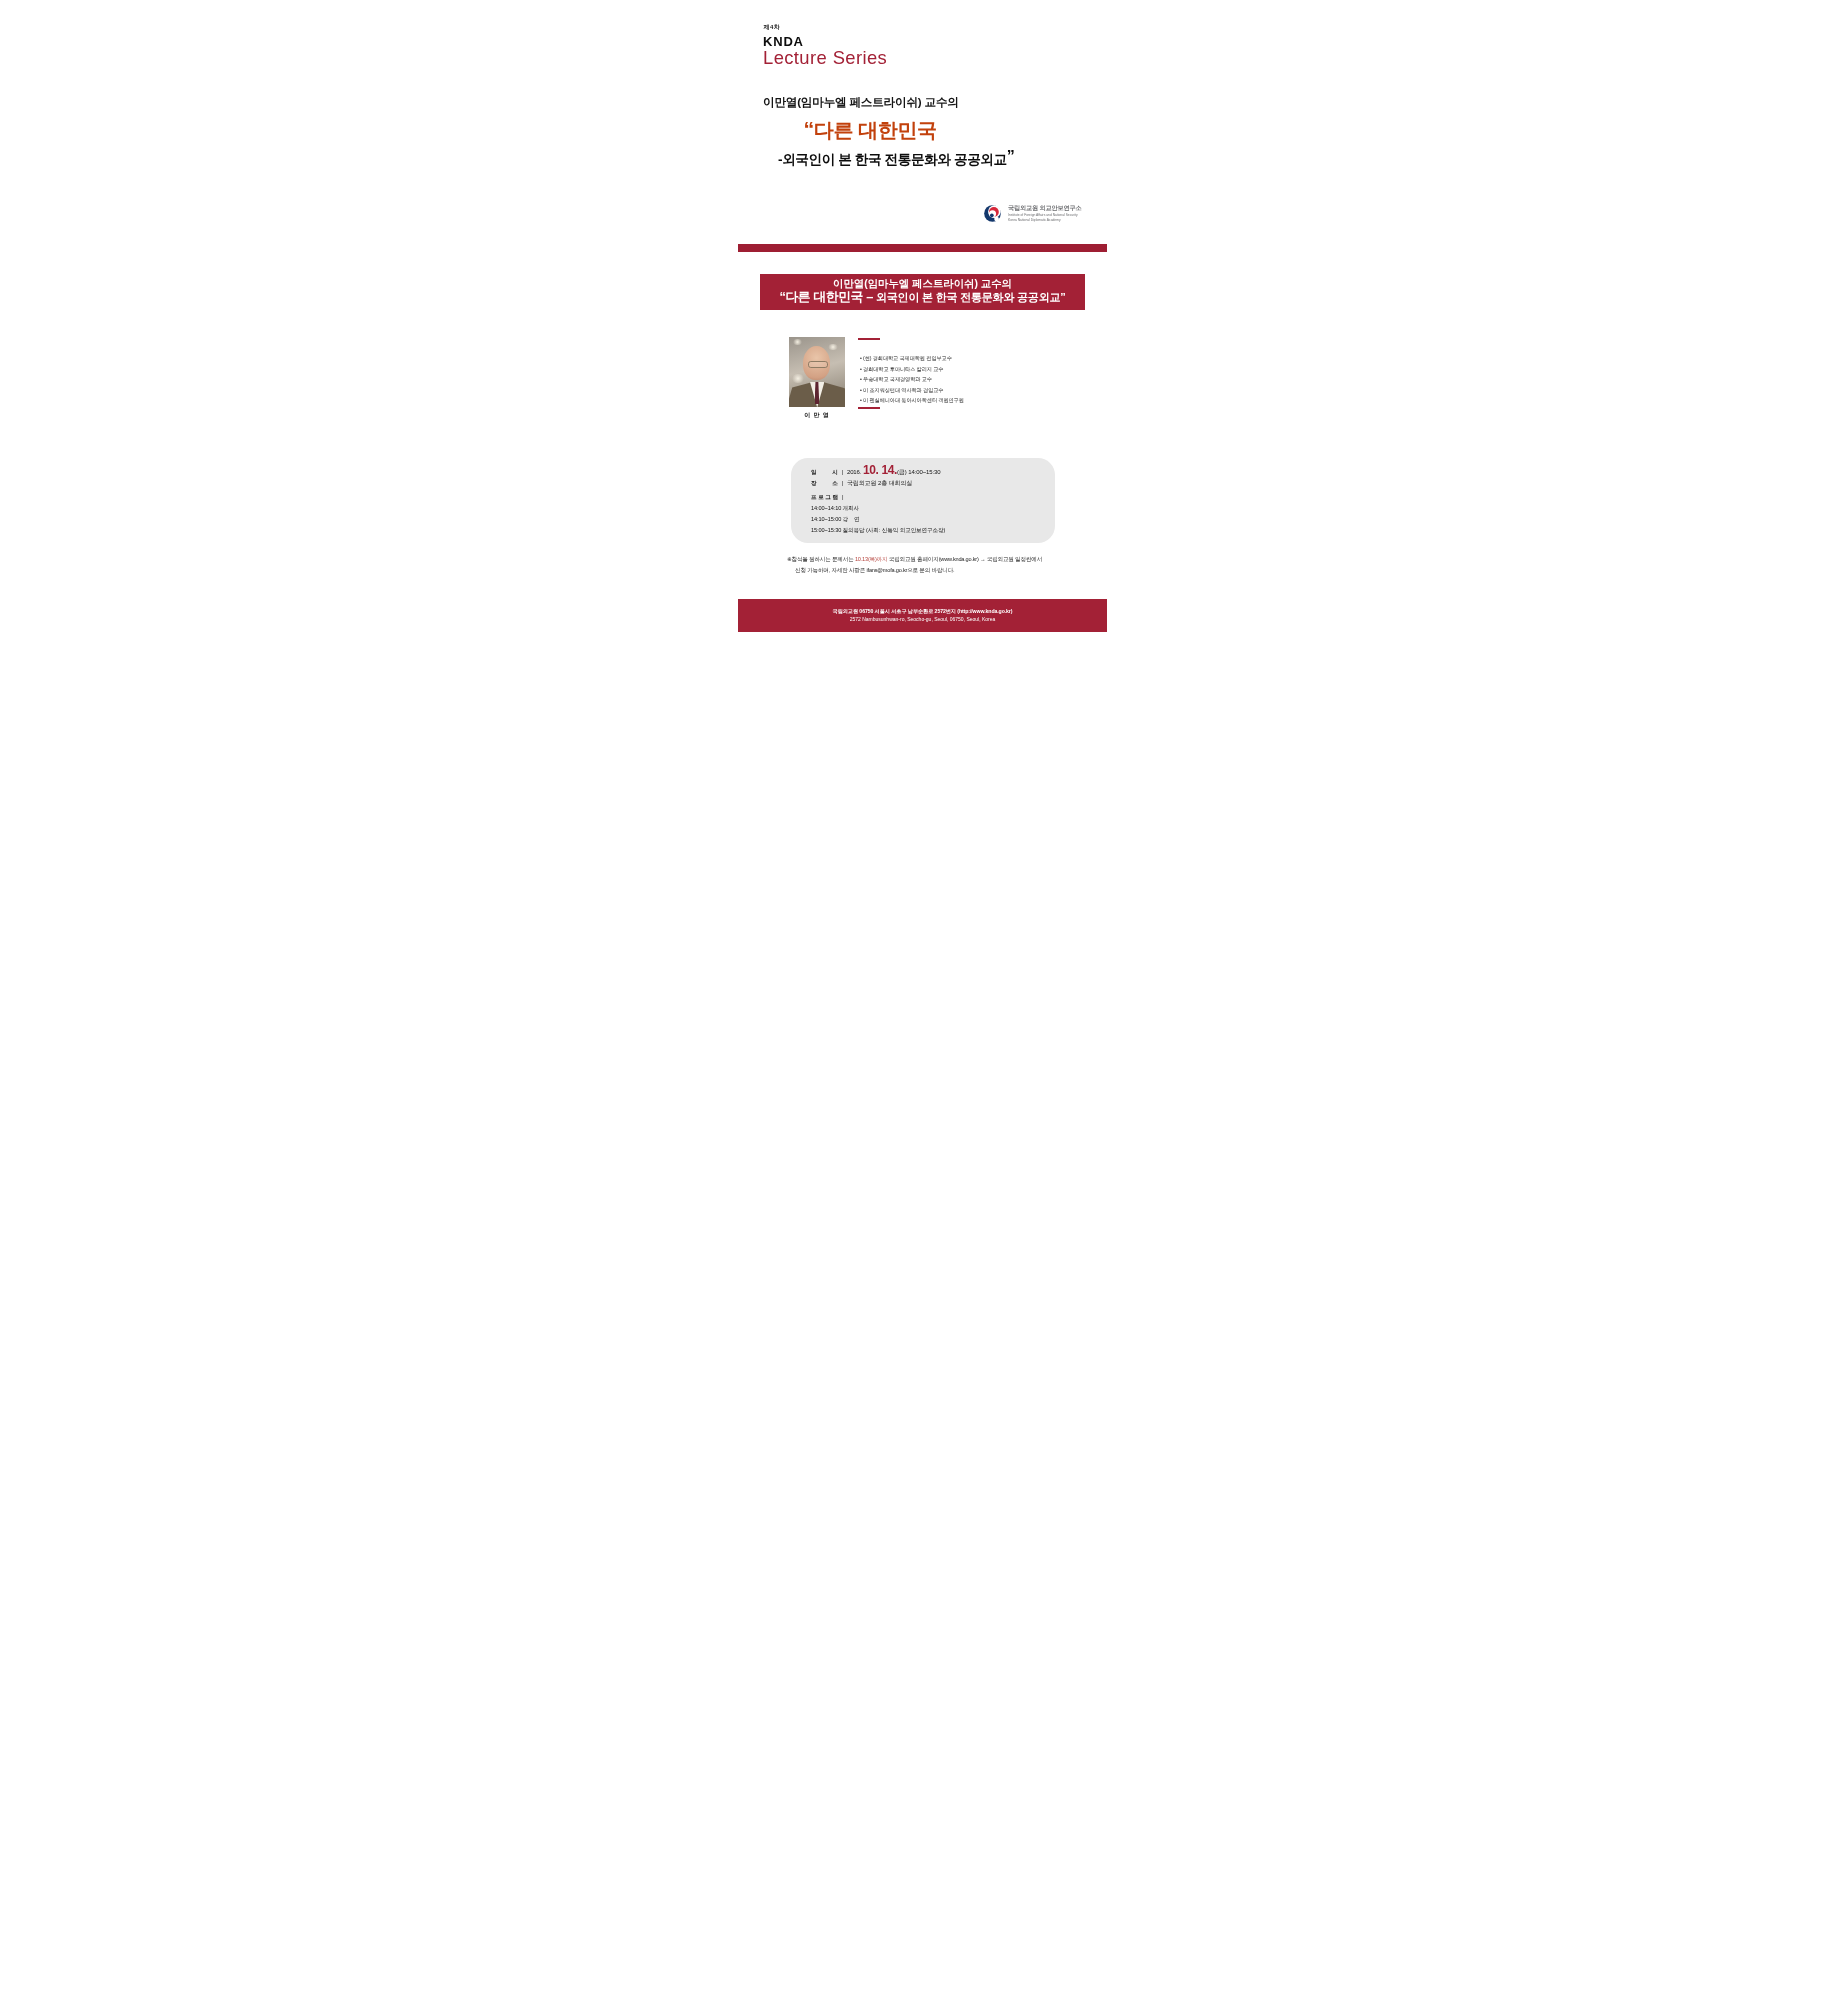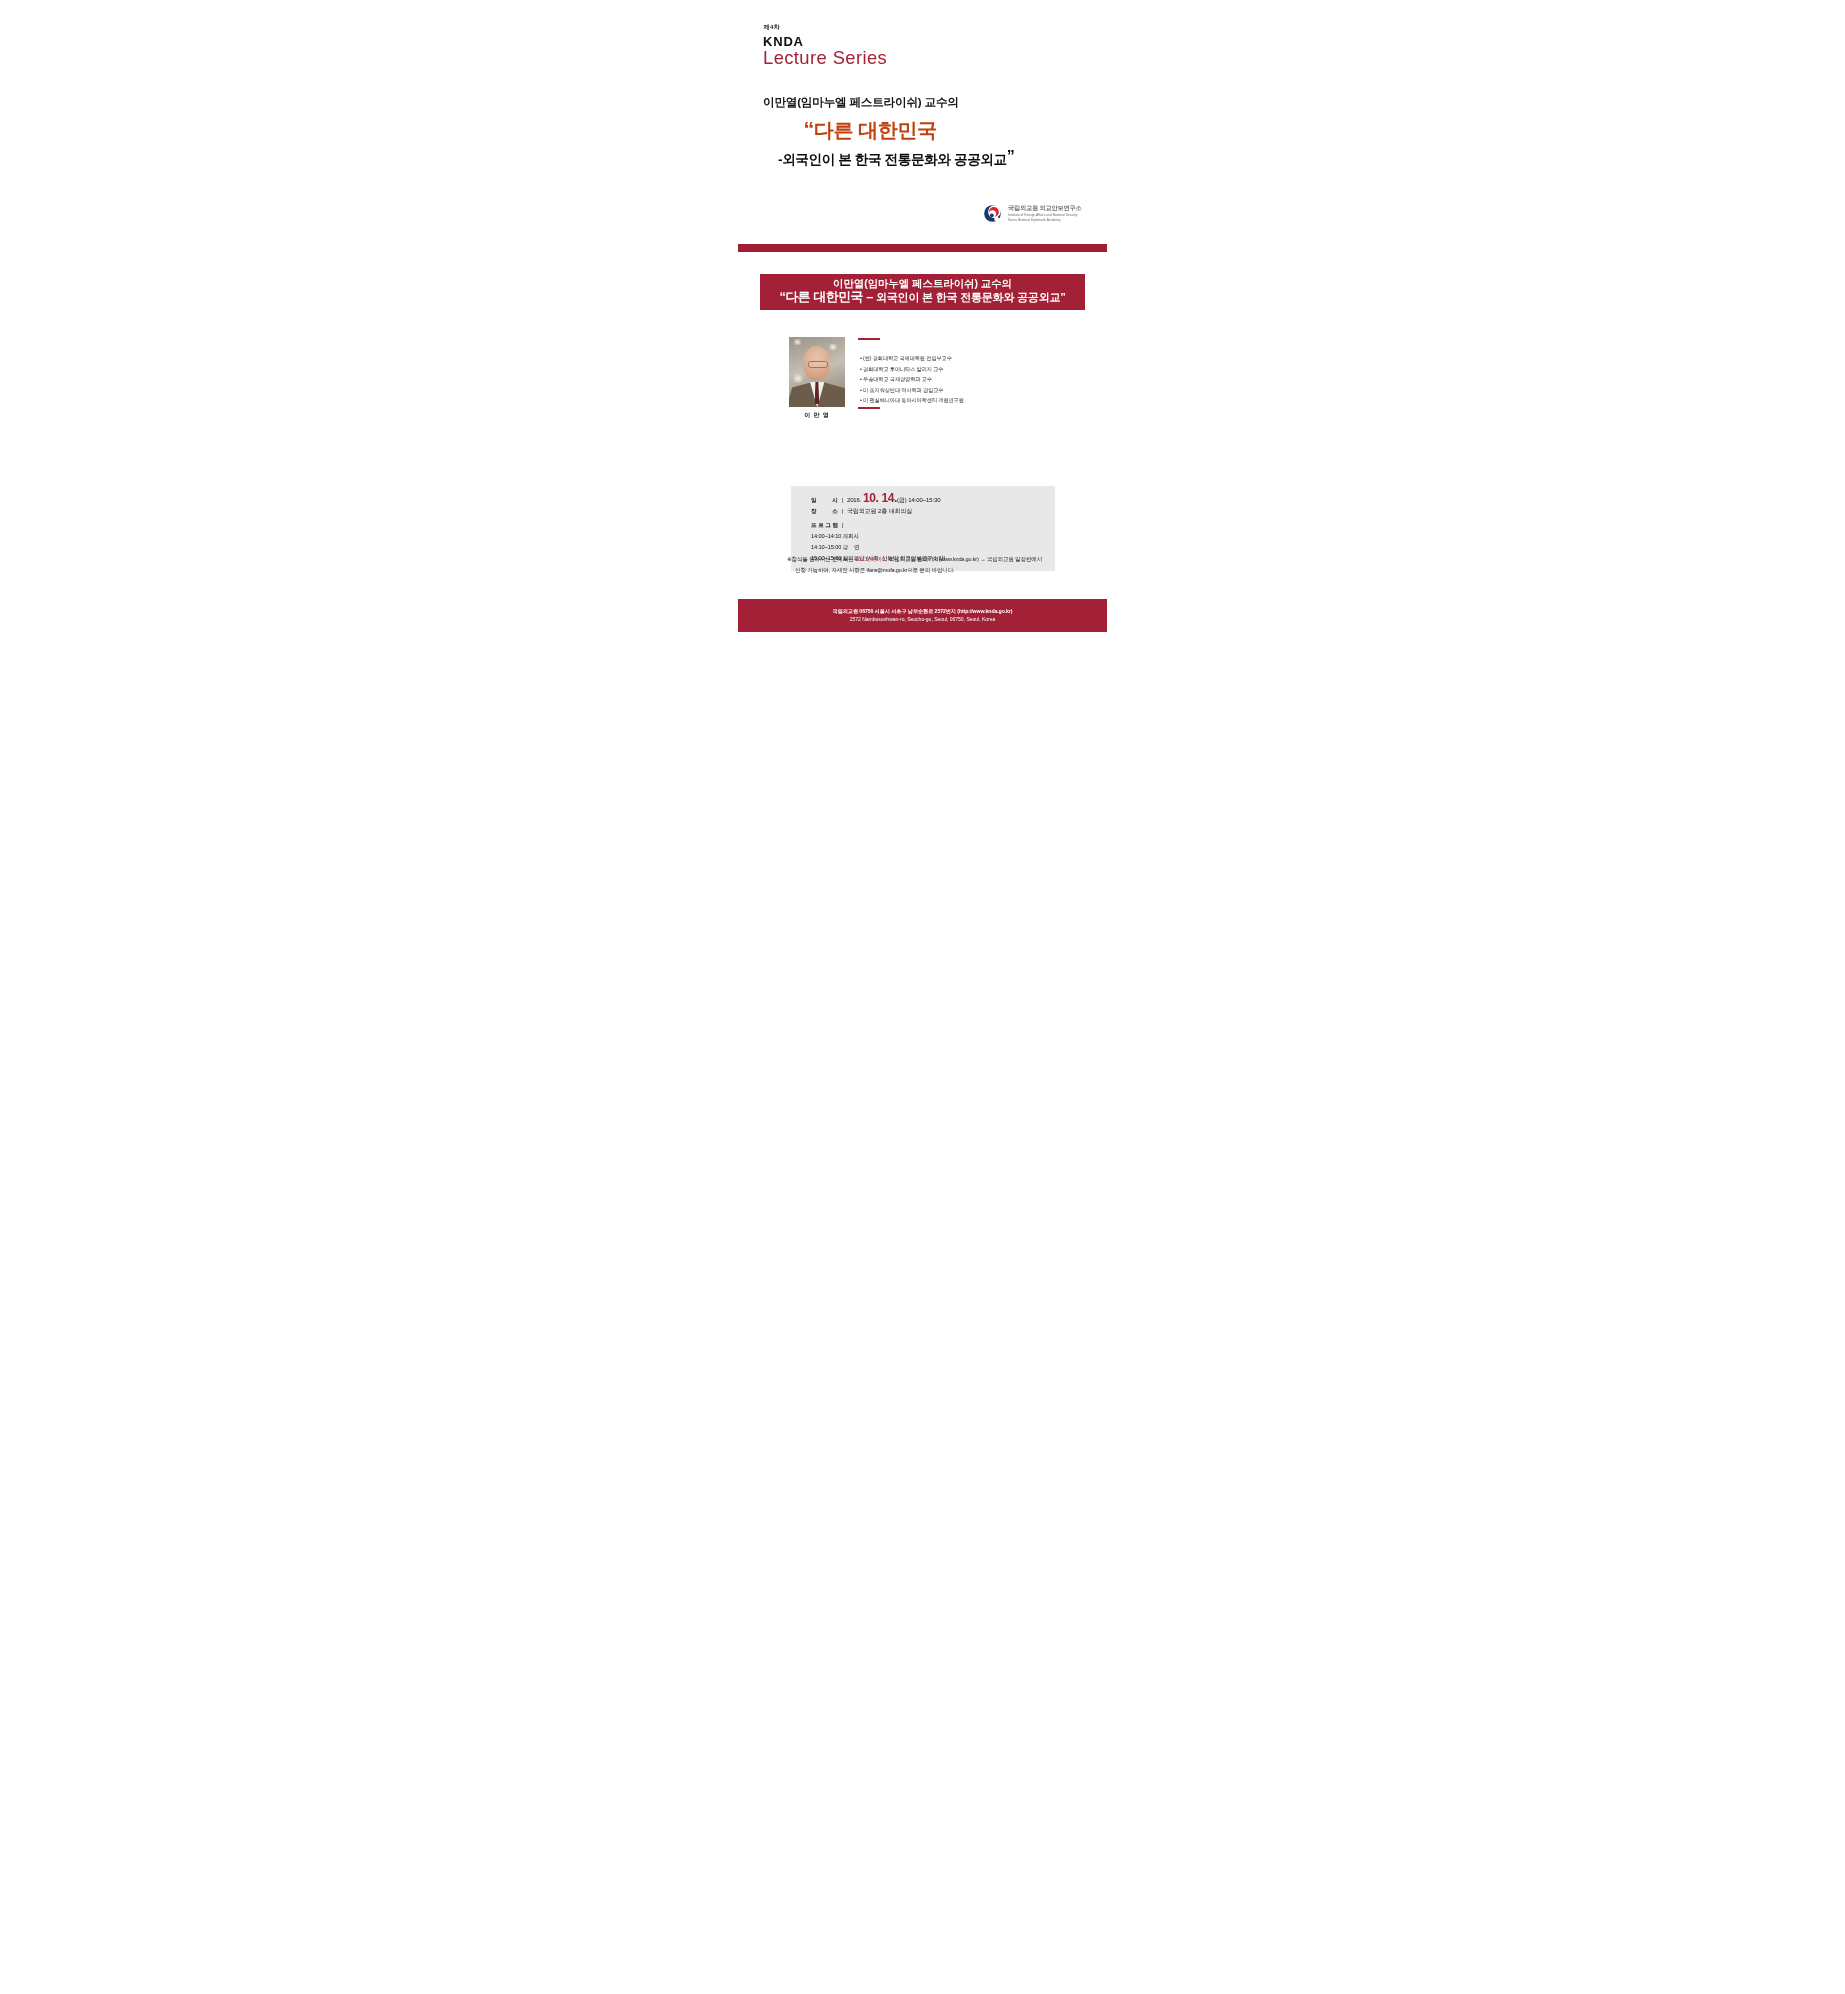--- a/index.html
+++ b/index.html
@@ -43,21 +43,21 @@
   .photo .tie{position:absolute;left:25.5px;top:45px;width:4.8px;height:22.3px;background:#5d2430;clip-path:polygon(20% 0,80% 0,100% 100%,0 100%);}
   .speaker-name{left:51px;top:411px;width:56px;text-align:center;font-size:6px;font-weight:800;color:#111;letter-spacing:0.8px;}
 
   .rule{width:21.5px;height:1.6px;background:#a32136;}
   .rule-top{left:120px;top:338px;}
   .rule-bottom{left:120px;top:407px;}
   .bullets{left:122px;top:353px;font-size:5.2px;line-height:10.6px;color:#1a1a1a;letter-spacing:-0.1px;}
   .bullets div{white-space:pre;}
 
   
-  .info-box{left:53px;top:458px;width:264px;height:85px;background:#e8e8e8;border-radius:1px;margin-top:28px;}
+  .info-box{left:53px;top:458px;width:264px;height:85px;background:#e8e8e8;border-radius:17px;}
   .info-row{position:absolute;left:20px;display:flex;align-items:baseline;white-space:pre;}
   .row1{top:5.2px;}
   .row2{top:21px;}
   .row3{top:36px;}
   .info-label{font-size:5.6px;font-weight:800;color:#111;}
   .info-sep{font-size:6px;margin:0 3.6px 0 4px;color:#222;}
   .info-value{font-size:6px;color:#111;letter-spacing:-0.1px;}
   .date-big{font-size:12px;font-weight:800;color:#a32136;letter-spacing:-0.4px;}
   .program{position:absolute;left:20px;top:45px;font-size:5.6px;line-height:11.2px;color:#111;letter-spacing:-0.1px;}
   .program div{white-space:pre;}

